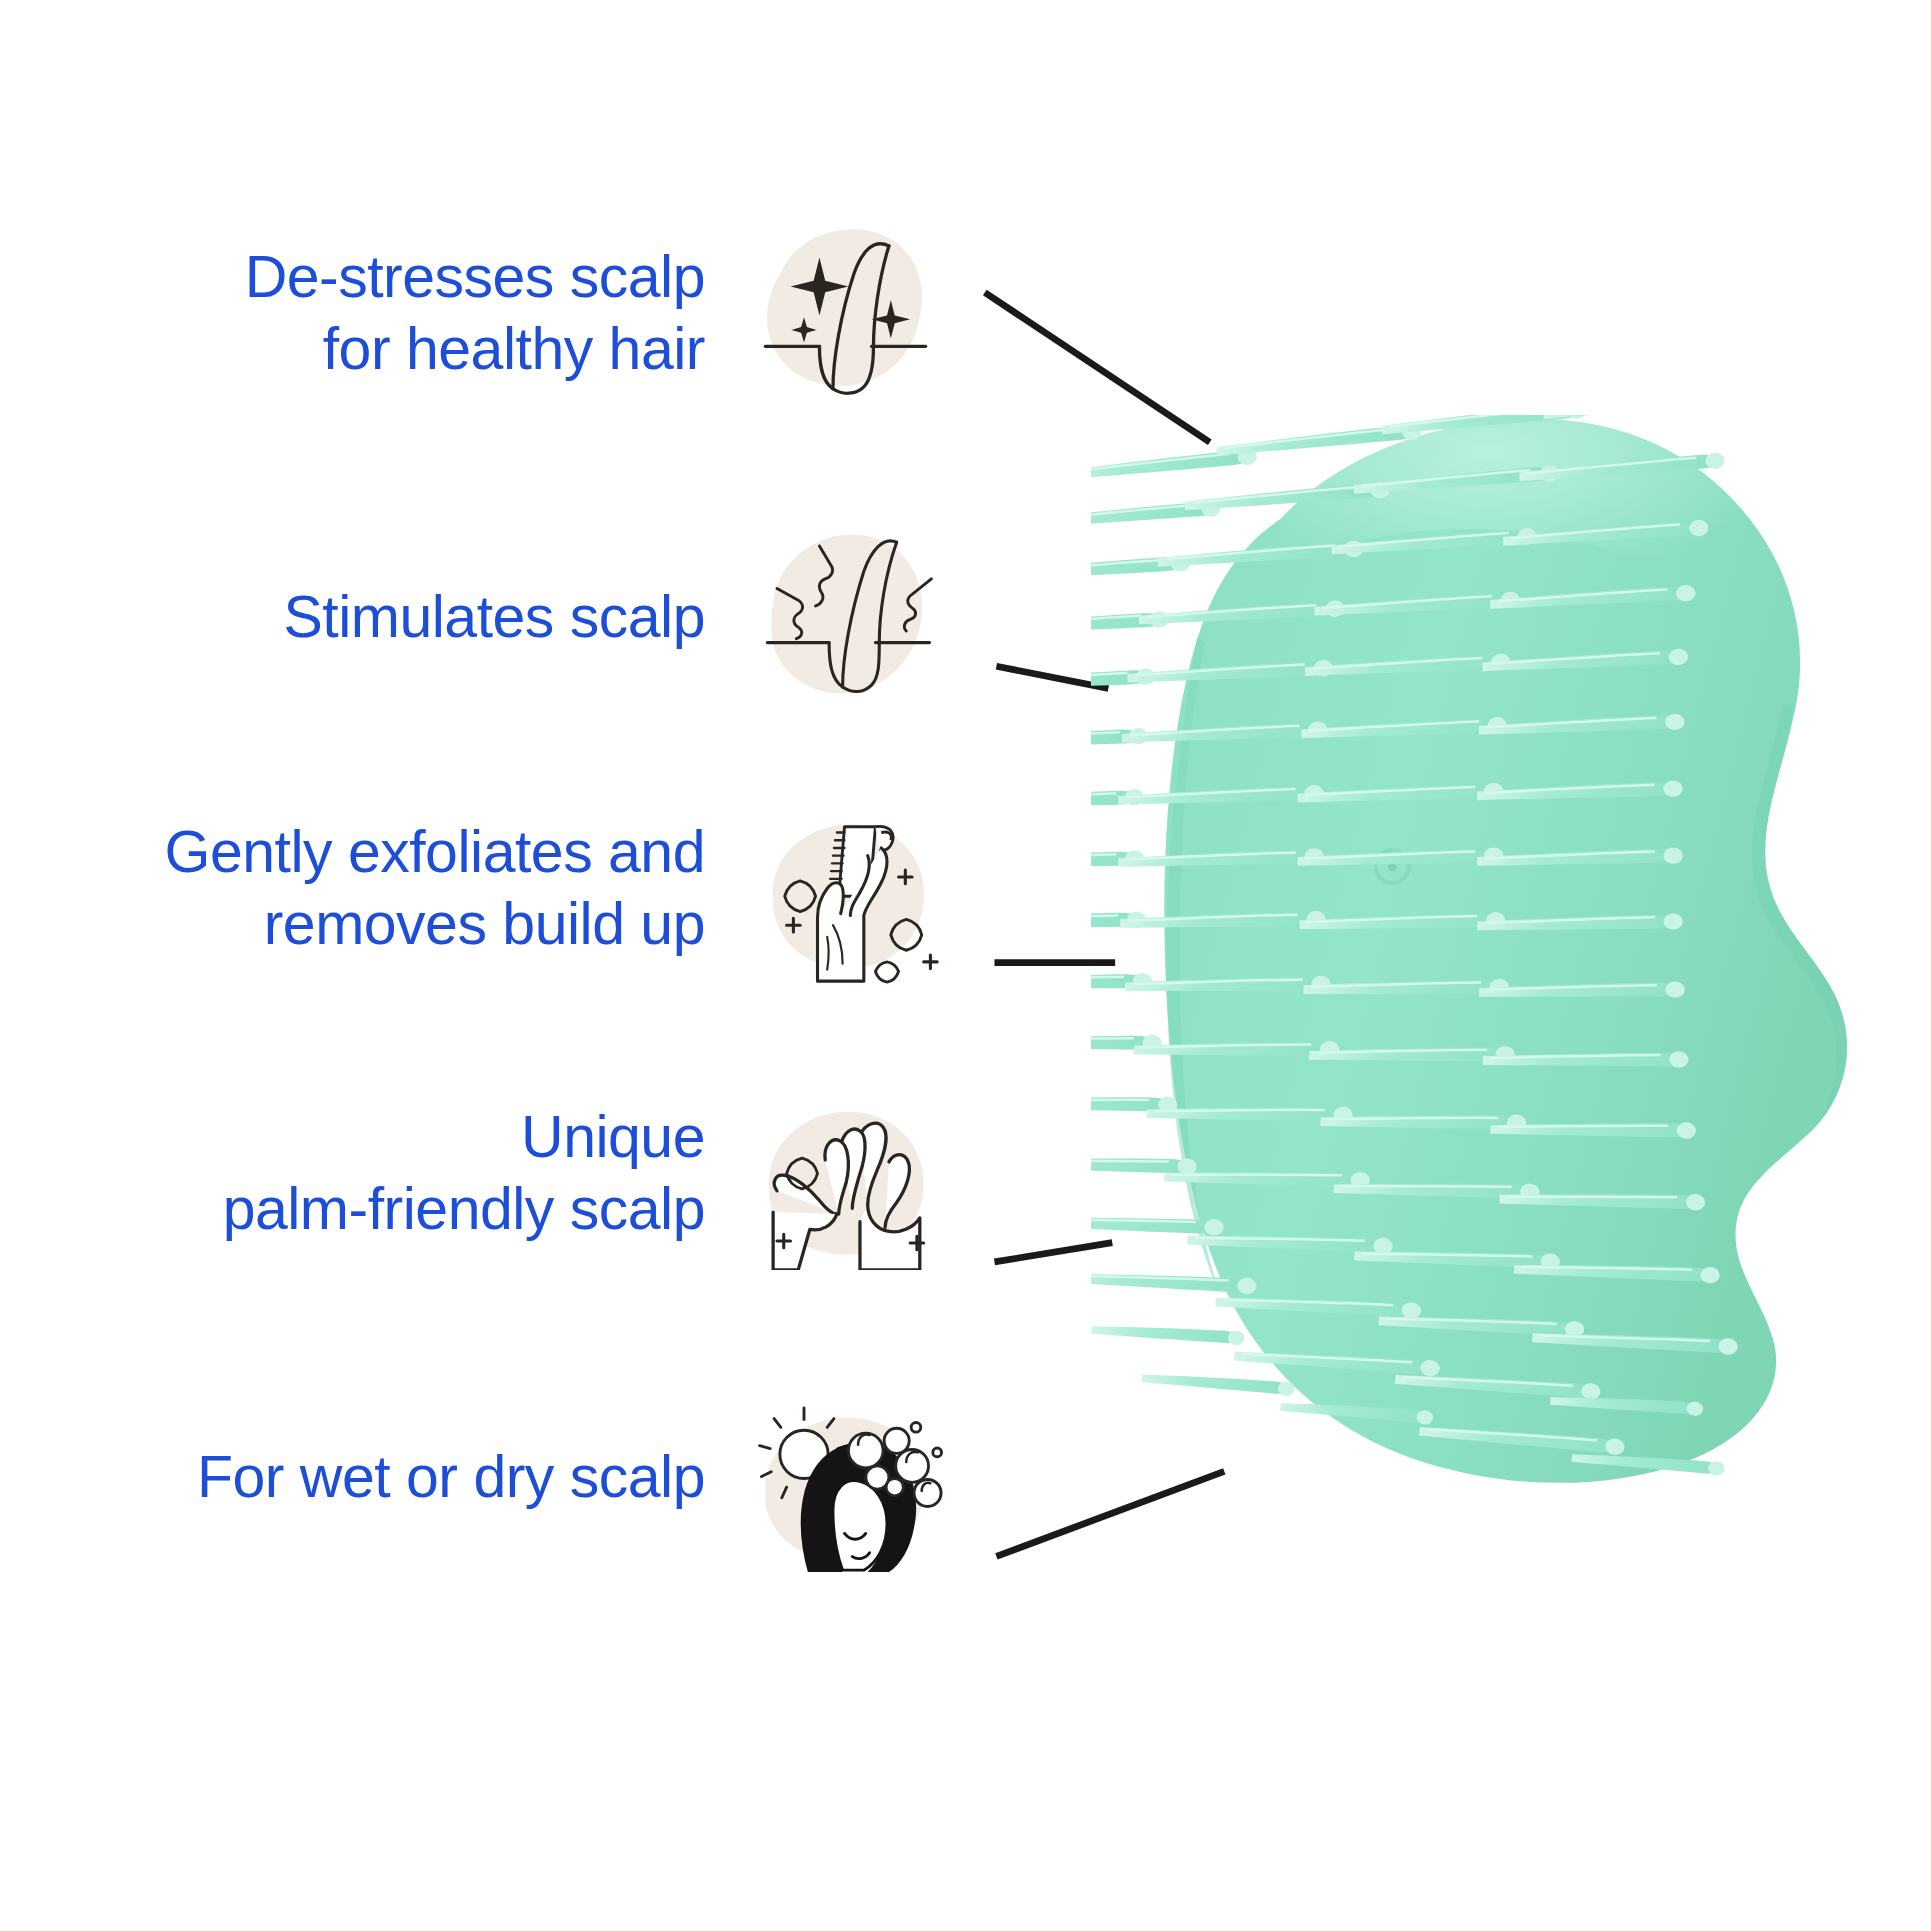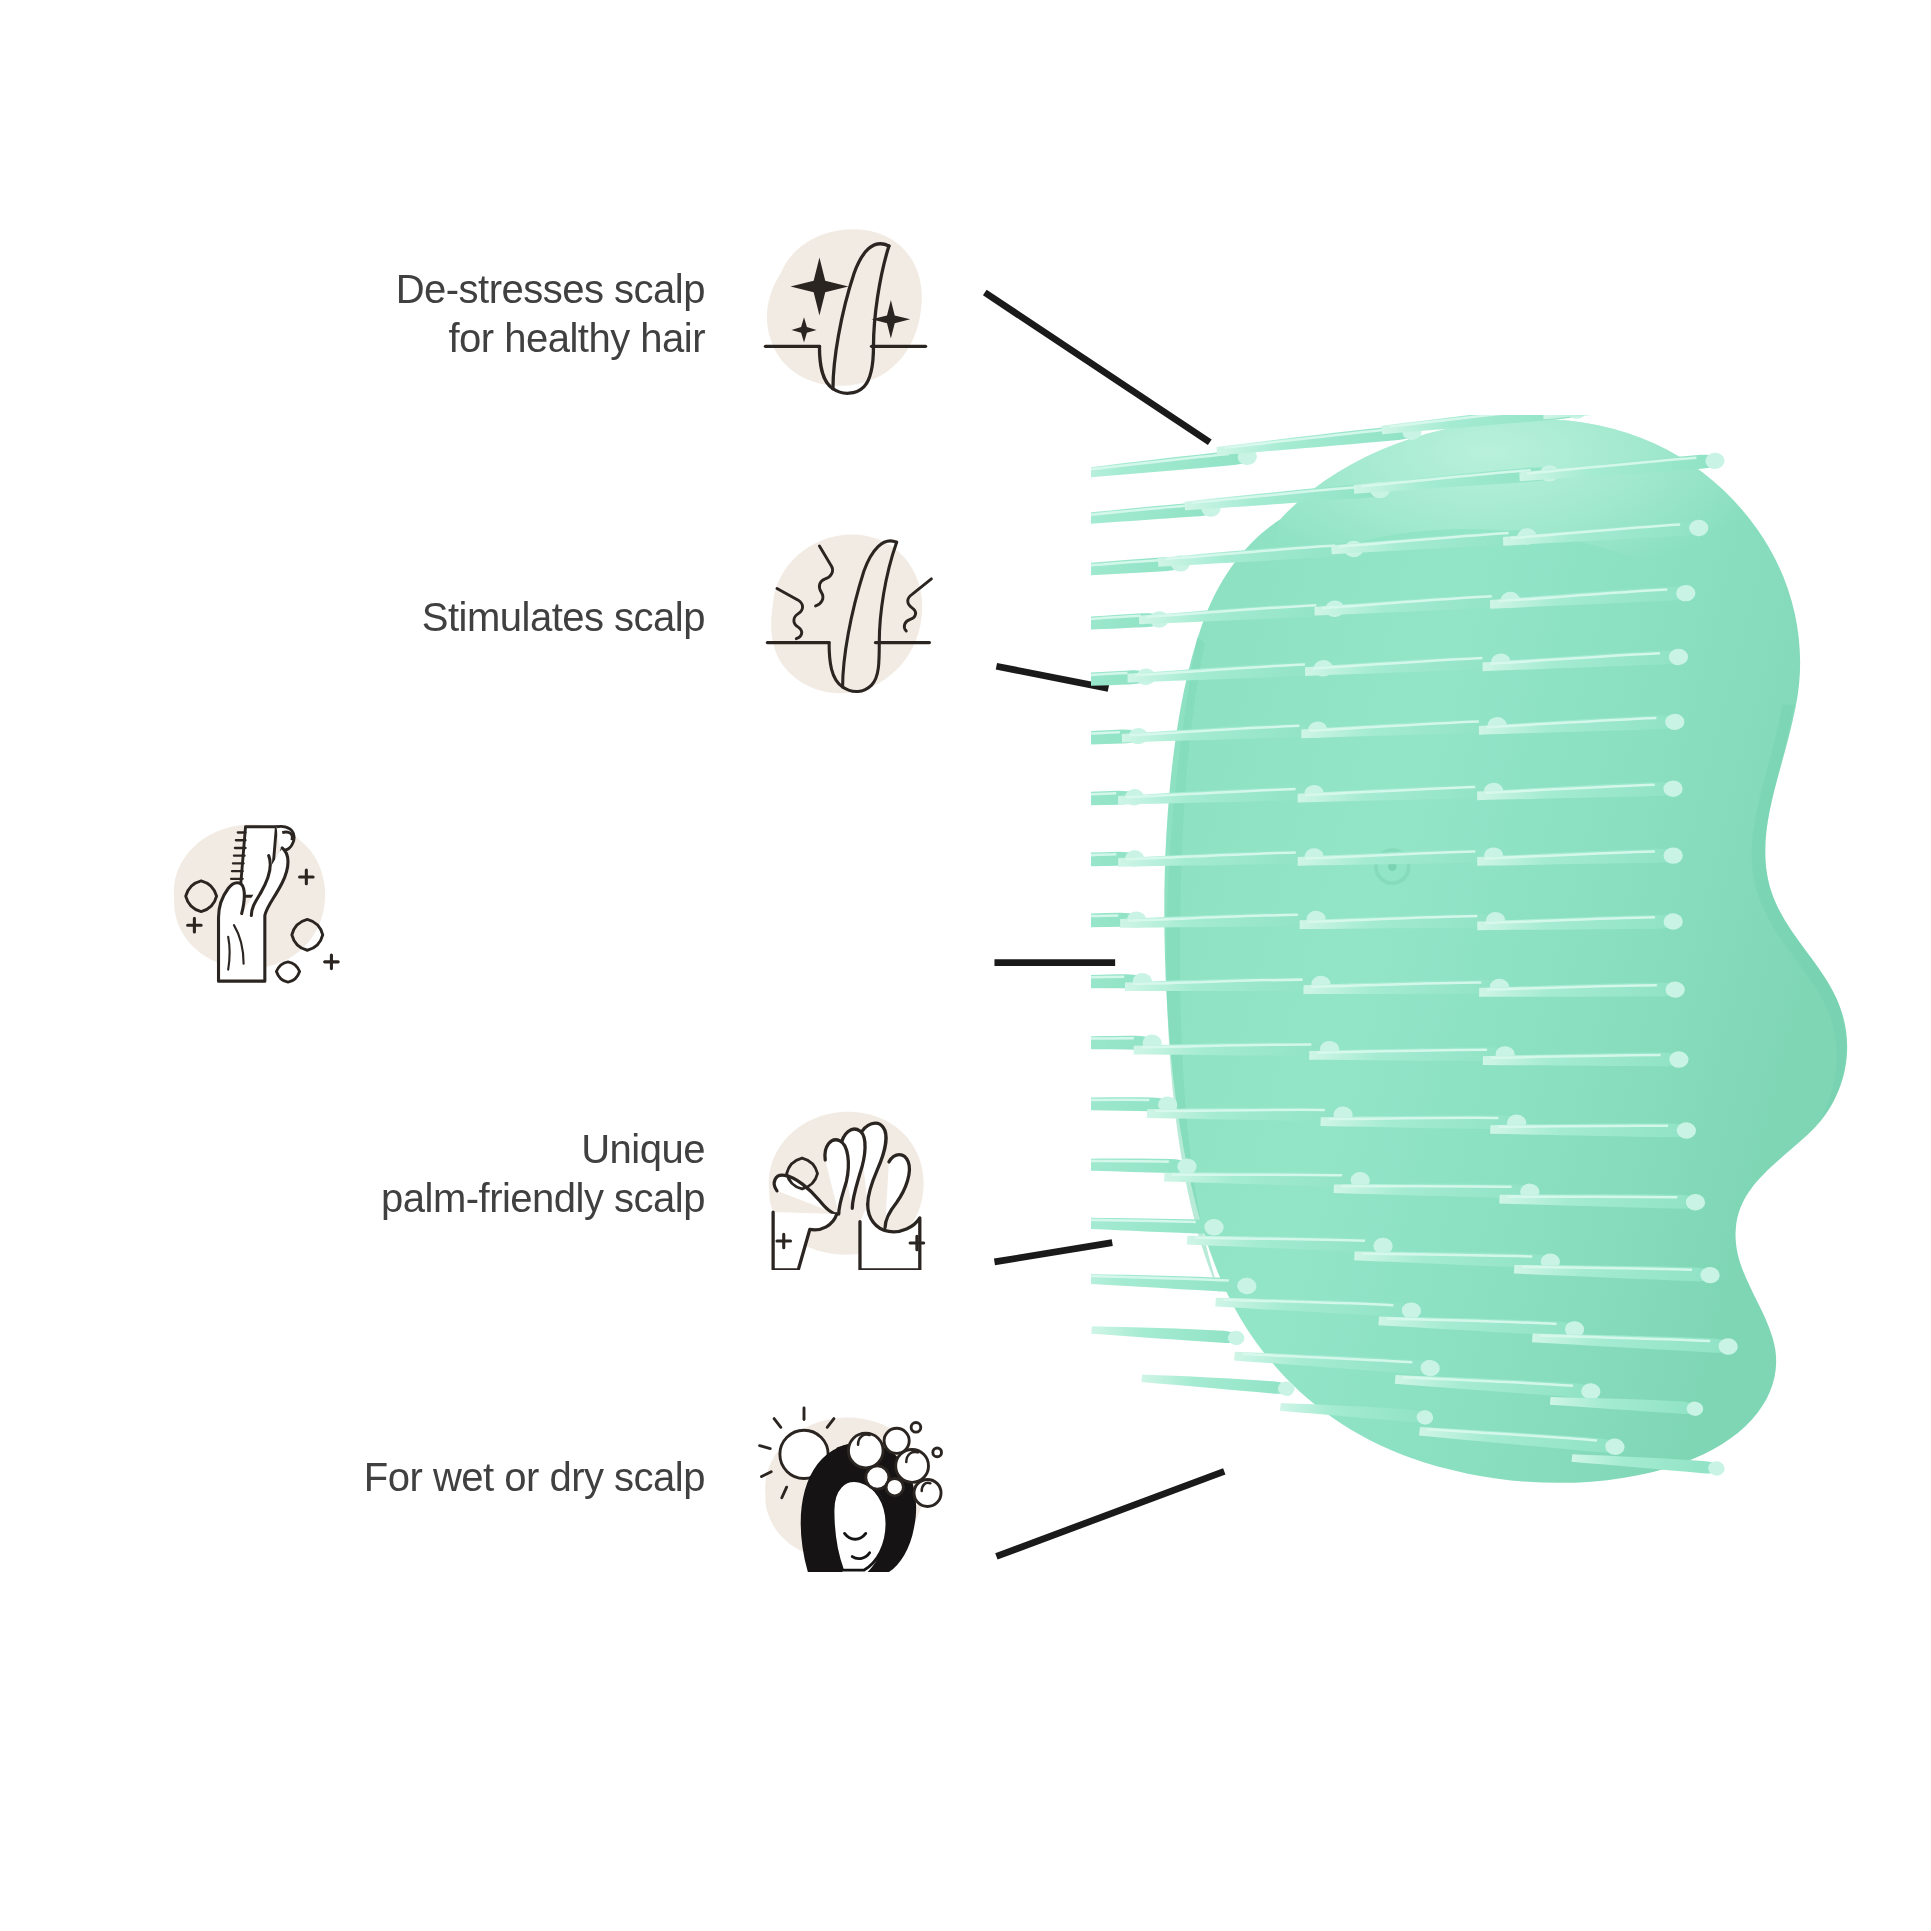--- a/index.html
+++ b/index.html
@@ -11,22 +11,22 @@
     position:relative;
   }
   #stage{position:absolute;inset:0;width:1931px;height:1931px;}
 
   .feature-row{
     position:absolute;
     display:flex;
     align-items:center;
   }
   .feature-label{
-    color:#404040;
-    font-size:40px;
+    color:#1d4ed8;
+    font-size:59px;
     line-height:1.22;
     font-weight:400;
     letter-spacing:-0.5px;
     text-align:right;
     white-space:pre-line;
     width:599px;
     padding-right:39px;
     box-sizing:border-box;
   }
   .icon-wrap{
@@ -284,20 +284,22 @@
           <path d="M34,70 L 56,82 C 62,86 62,92 56,96 C 50,100 50,106 56,110
                    C 62,114 60,120 54,122"></path>
           <path d="M194,60 L 174,76 C 168,80 168,86 174,90 C 180,94 178,100 172,102
                    C 166,104 164,110 168,114"></path>
         </g>
       </svg>
     </div>
   </div>
 
   <div class="feature-row" id="row2">
+    <div class="feature-label">Gently exfoliates and
+removes build up</div>
     <div class="icon-wrap">
       <svg viewBox="0 0 210 200" xmlns="http://www.w3.org/2000/svg">
         <path d="M30,110 C 26,72 58,38 102,34 C 146,30 182,56 186,98
                  C 190,140 164,176 120,182 C 76,188 40,162 32,130
                  C 30,122 30,116 30,110 Z" fill="#F2EBE3"></path>
 
         <g stroke="#2B2522" stroke-width="3" fill="#ffffff" stroke-linejoin="round">
           <path d="M104,36 L 136,36 L 130,108 L 98,108 Z"></path>
         </g>
         <g stroke="#2B2522" stroke-width="2.4" stroke-linecap="round">

